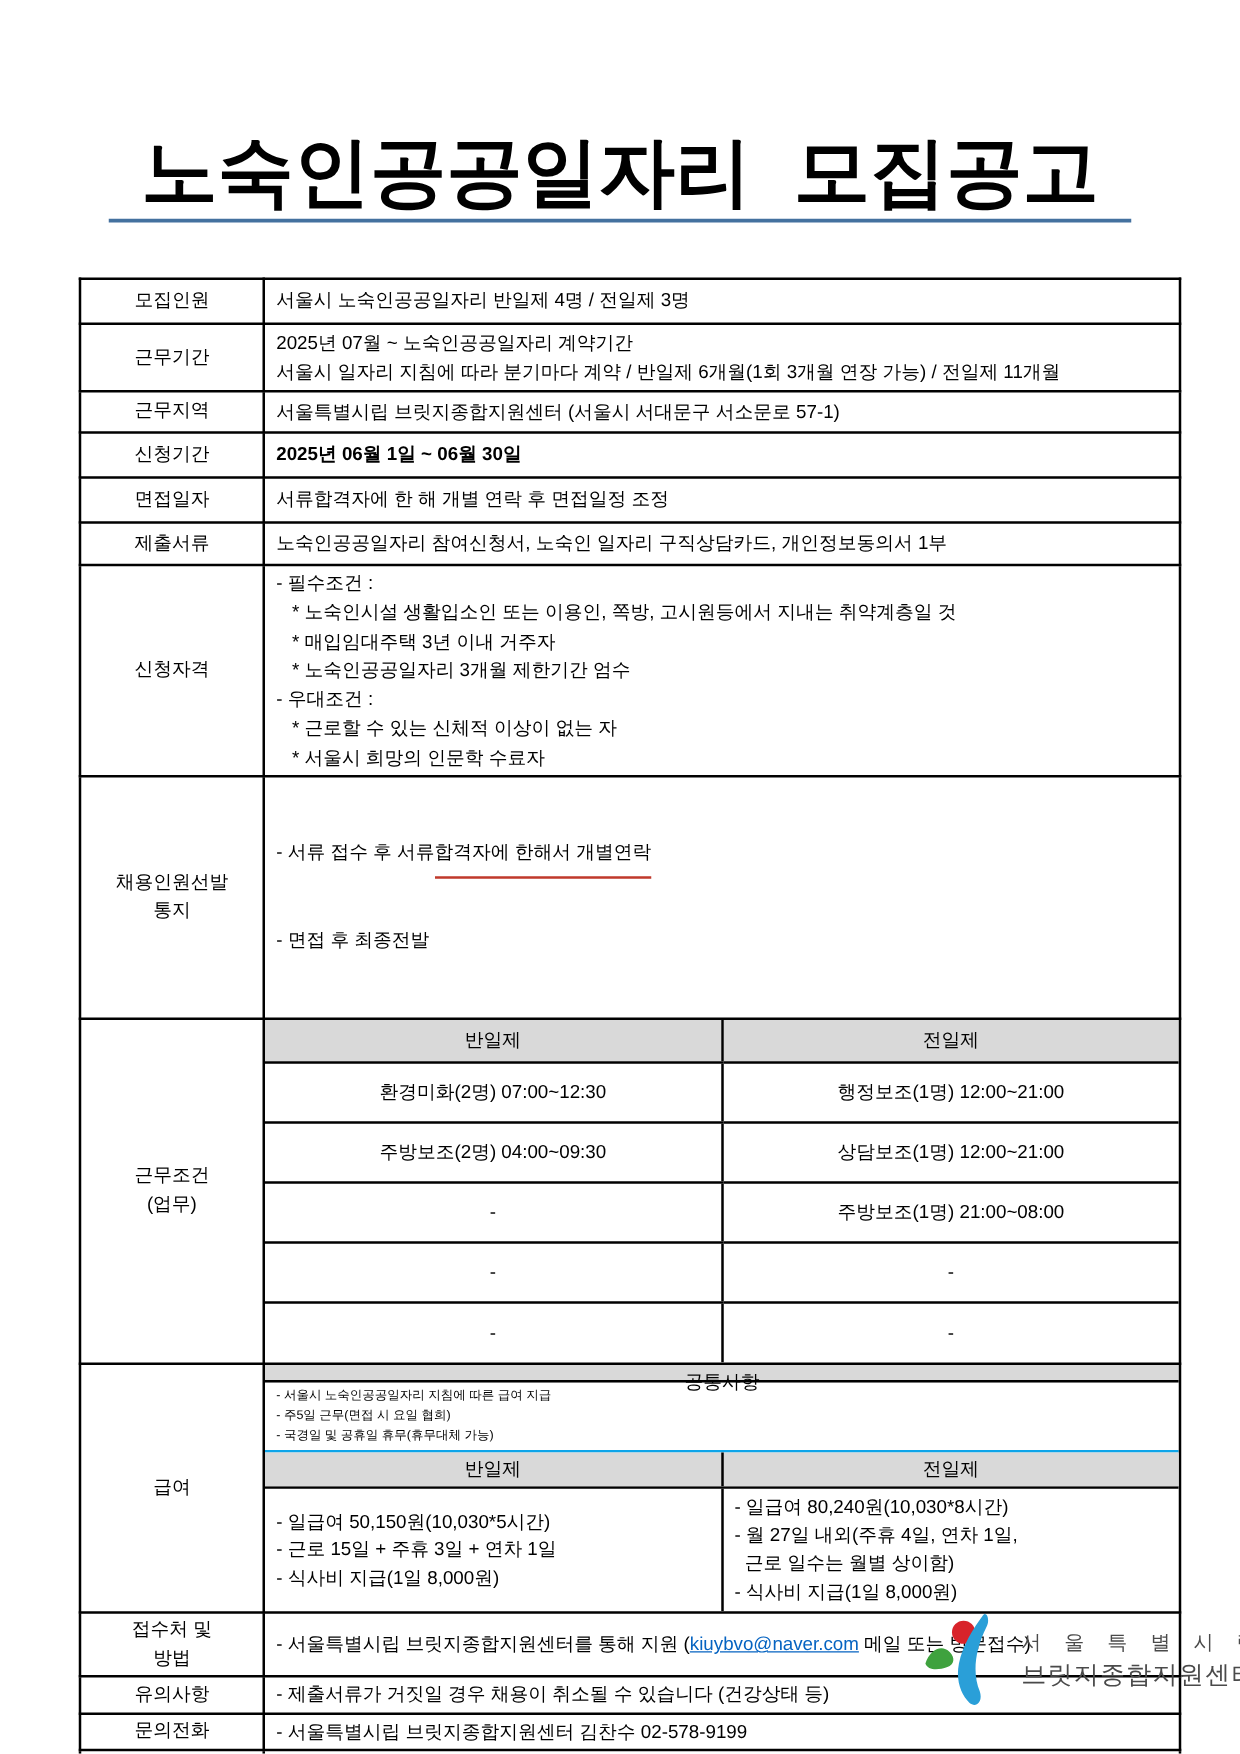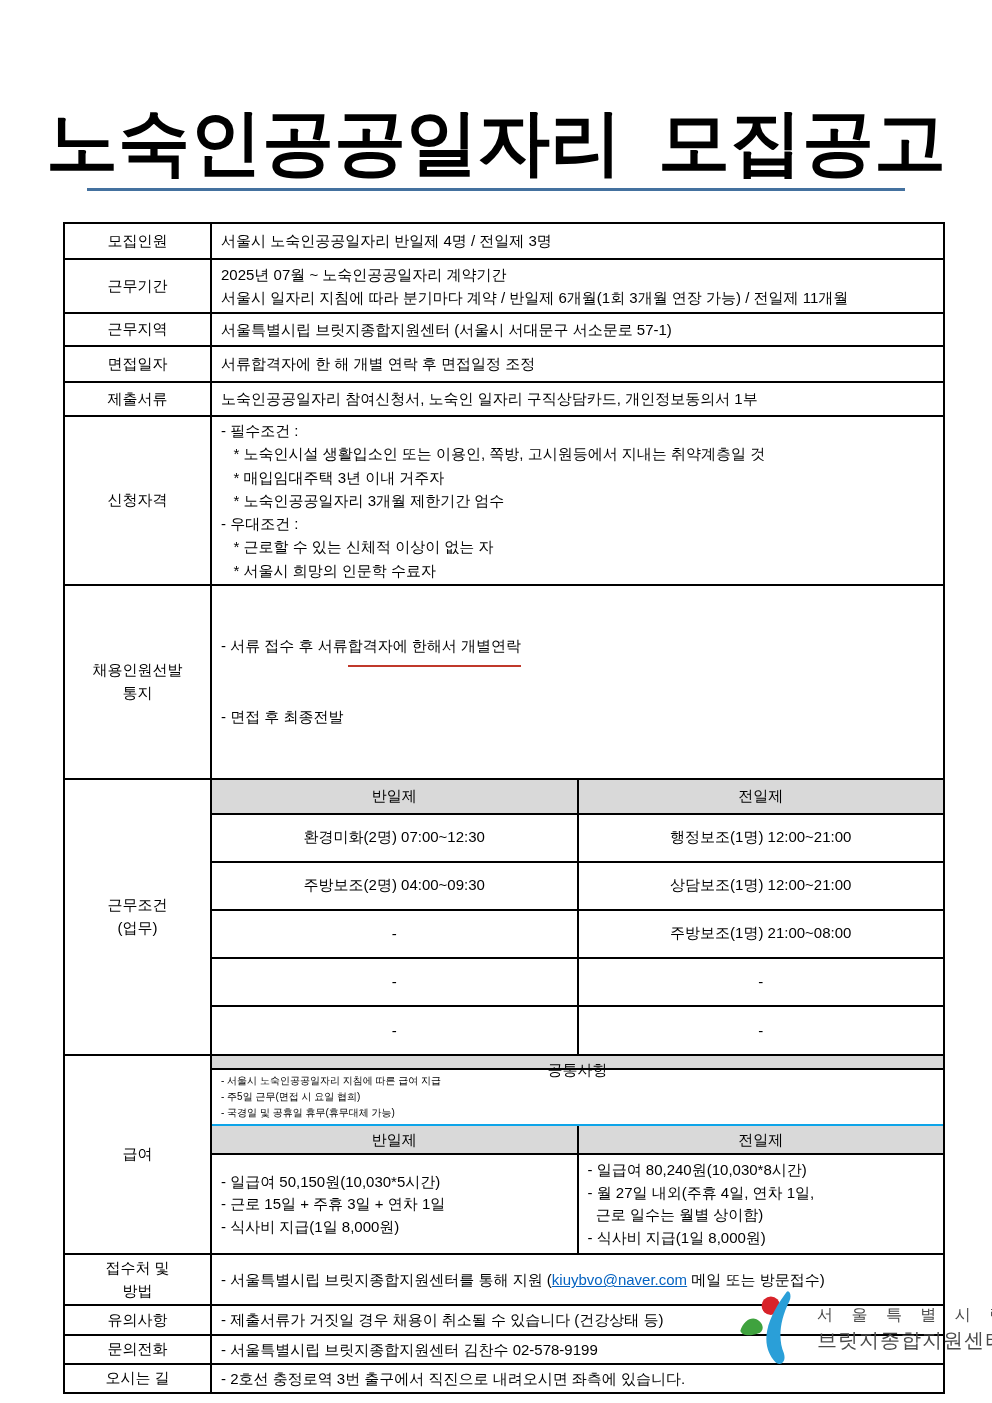--- a/index.html
+++ b/index.html
@@ -8,22 +8,22 @@
     width:992px; height:1403px;
     font-family:"Liberation Sans","DejaVu Sans",sans-serif;
     color:#000;
   }
   .page { position:relative; width:992px; height:1403px; background:#fff; overflow:hidden; }
 
   
   .title-wrap { position:absolute; top:102px; left:0; width:100%; text-align:center; }
   .doc-title {
     display:inline-block;
-    font-size:72px; font-weight:bold; letter-spacing:0px;
-    white-space:pre; line-height:1.15; color:#000;font-family:Liberation Serif, serif;
+    font-size:61px; font-weight:bold; letter-spacing:0px;
+    white-space:pre; line-height:1.15; color:#000;
   }
   .title-underline { width:818px; height:3px; margin:3px auto 0; }
 
   
   table.doc-table {
     position:absolute; top:222px; left:63px; width:882px;
     border-collapse:collapse; table-layout:fixed;
     font-size:15px;
   }
   .doc-table th, .doc-table td {
@@ -114,20 +114,24 @@
       <th class="rowlabel">근무기간</th>
       <td class="content">2025년 07월 ~ 노숙인공공일자리 계약기간
 서울시 일자리 지침에 따라 분기마다 계약 / 반일제 6개월(1회 3개월 연장 가능) / 전일제 11개월</td>
     </tr>
 
     <tr class="h33">
       <th class="rowlabel">근무지역</th>
       <td class="content">서울특별시립 브릿지종합지원센터 (서울시 서대문구 서소문로 57-1)</td>
     </tr>
 
+    <tr class="h36">
+      <th class="rowlabel">신청기간</th>
+      <td class="content bold-content">2025년 06월 1일 ~ 06월 30일</td>
+    </tr>
 
     <tr class="h36">
       <th class="rowlabel">면접일자</th>
       <td class="content">서류합격자에 한 해 개별 연락 후 면접일정 조정</td>
     </tr>
 
     <tr class="h34">
       <th class="rowlabel">제출서류</th>
       <td class="content">노숙인공공일자리 참여신청서, 노숙인 일자리 구직상담카드, 개인정보동의서 1부</td>
     </tr>

